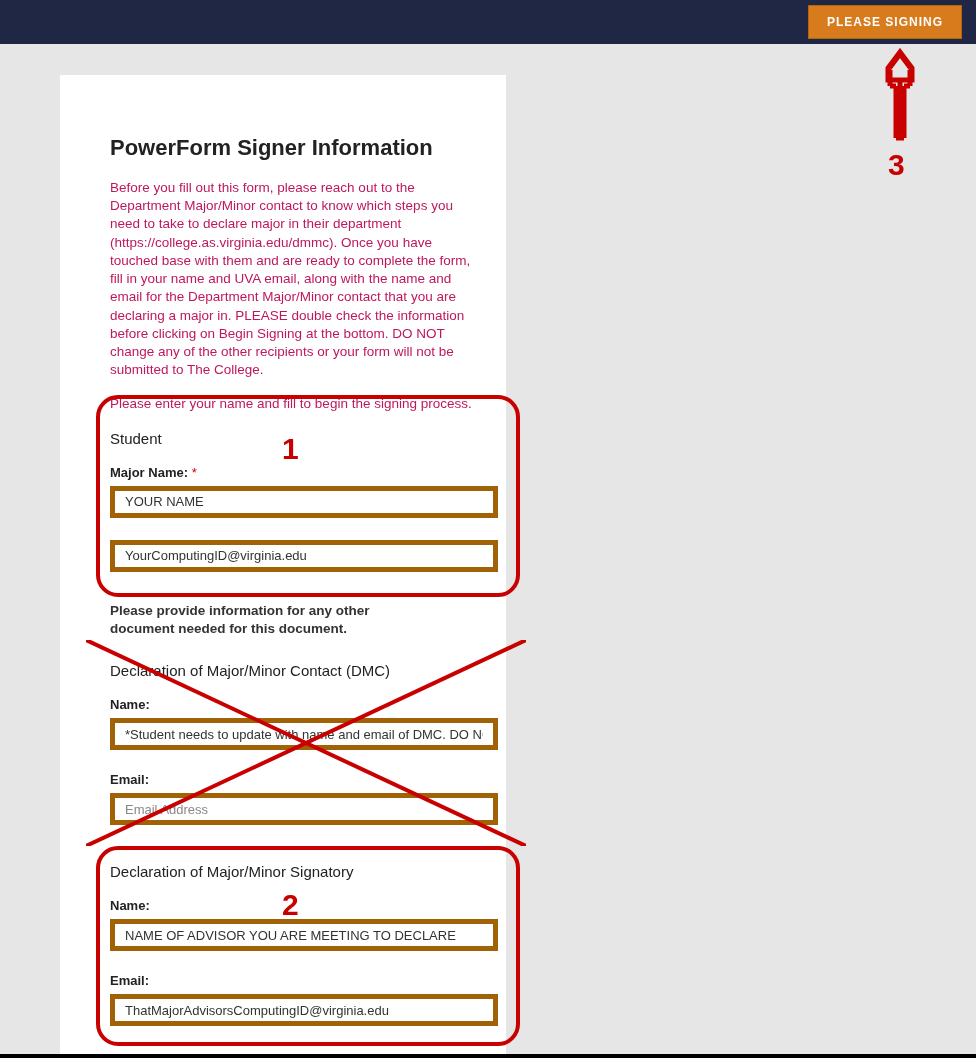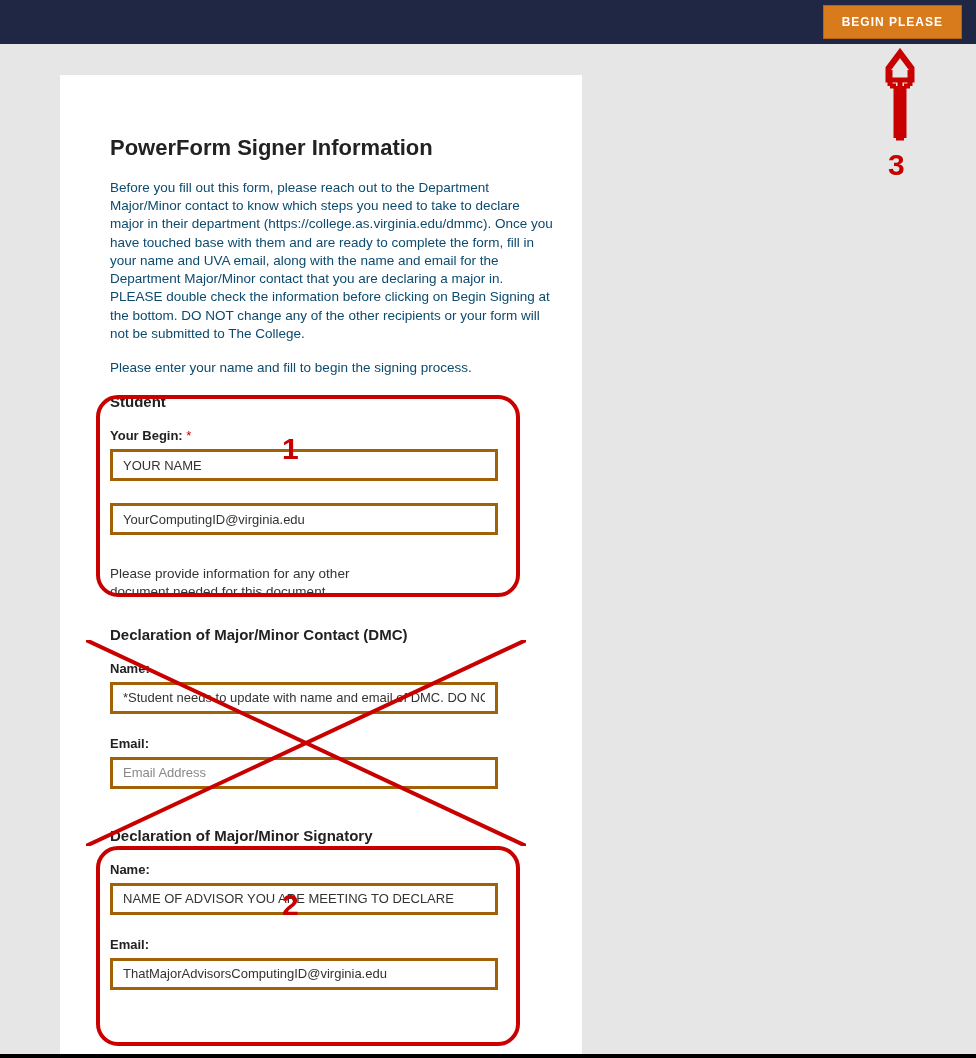--- a/index.html
+++ b/index.html
@@ -28,67 +28,68 @@
     font-size: 12px;
     letter-spacing: 1px;
     font-weight: 600;
     padding: 9px 18px;
     cursor: pointer;
   }
   .card {
     position: absolute;
     left: 60px;
     top: 75px;
-    width: 522px;
+    width: 446px;
     height: 982px;
     background: #fff;
     padding: 60px 28px 40px 50px;
   }
   .card h1 {
     font-size: 22px;
     font-weight: 700;
     margin: 0 0 18px 0;
     color: #222;
   }
   .card p {
     font-size: 13.5px;
-    color: #0c4a6e;
+    color: #be185d;
     line-height: 1.35;
     margin: 16px 0 16px 0;
   }
   .section-heading {
     font-size: 15px;
-    font-weight: 700;
+    font-weight: 400;
     color: #222;
     margin: 16px 0 18px 0;
   }
   .field-label {
     font-size: 13px;
     font-weight: 700;
     color: #222;
     margin: 0 0 6px 0;
     display: block;
   }
   .req { color: #c00; font-weight: 400; }
   .text-input {
     width: 388px;
     height: 32px;
-    border: 3px solid #a16207;
+    border: 5px solid #a16207;
     font-size: 13px;
     padding: 4px 10px;
     color: #333;
     background: #fff;
     margin-bottom: 22px;
   }
   .text-input::placeholder { color: #888; }
   .secondary-note {
     font-size: 13.5px;
     color: #333;
     line-height: 1.35;
     margin: 8px 0 24px 0;
+    font-weight: bold;
   }
 
   
   .anno-box1 {
     position: absolute;
     left: 96px;
     top: 395px;
     width: 424px;
     height: 202px;
     border: 4px solid #c80000;
@@ -150,34 +151,34 @@
     bottom: 0;
     width: 100%;
     height: 4px;
     background: #000;
   }
 </style>
 </head>
 <body>
 
 <div class="topbar">
-  <button class="begin-btn">BEGIN PLEASE</button>
+  <button class="begin-btn">PLEASE SIGNING</button>
 </div>
 
 <div class="card">
   <h1>PowerForm Signer Information</h1>
 
   <p>Before you fill out this form, please reach out to the Department Major/Minor contact to know which steps you need to take to declare major in their department (https://college.as.virginia.edu/dmmc). Once you have touched base with them and are ready to complete the form, fill in your name and UVA email, along with the name and email for the Department Major/Minor contact that you are declaring a major in. PLEASE double check the information before clicking on Begin Signing at the bottom. DO NOT change any of the other recipients or your form will not be submitted to The College.</p>
   <p>Please enter your name and fill to begin the signing process.</p>
 
   
   <div class="section-heading">Student</div>
 
   <label class="field-label">
-    <span>Your Begin: </span><span class="req">*</span>
+    <span>Major Name: </span><span class="req">*</span>
   </label>
   <input type="text" class="text-input" value="YOUR NAME" style="">
 
   <input type="text" class="text-input" value="YourComputingID@virginia.edu" style="">
 
   <div class="secondary-note">
     <span>Please provide information for any other</span><br>
     <span>document needed for this document.</span>
   </div>
 

